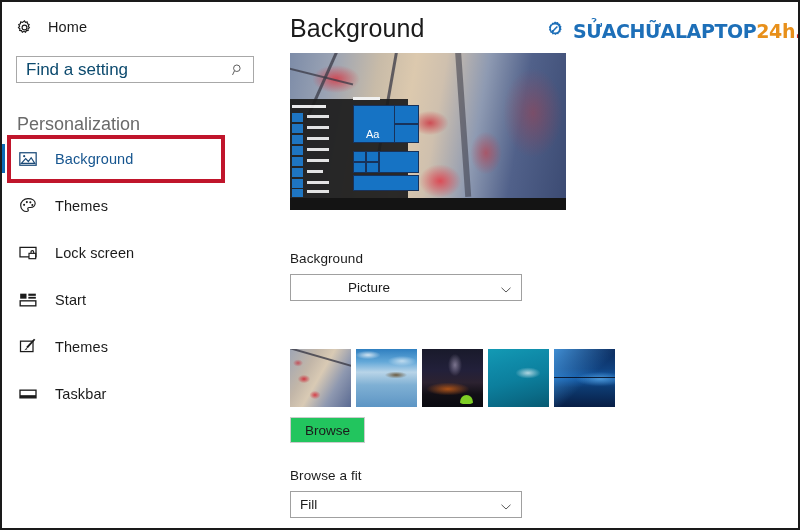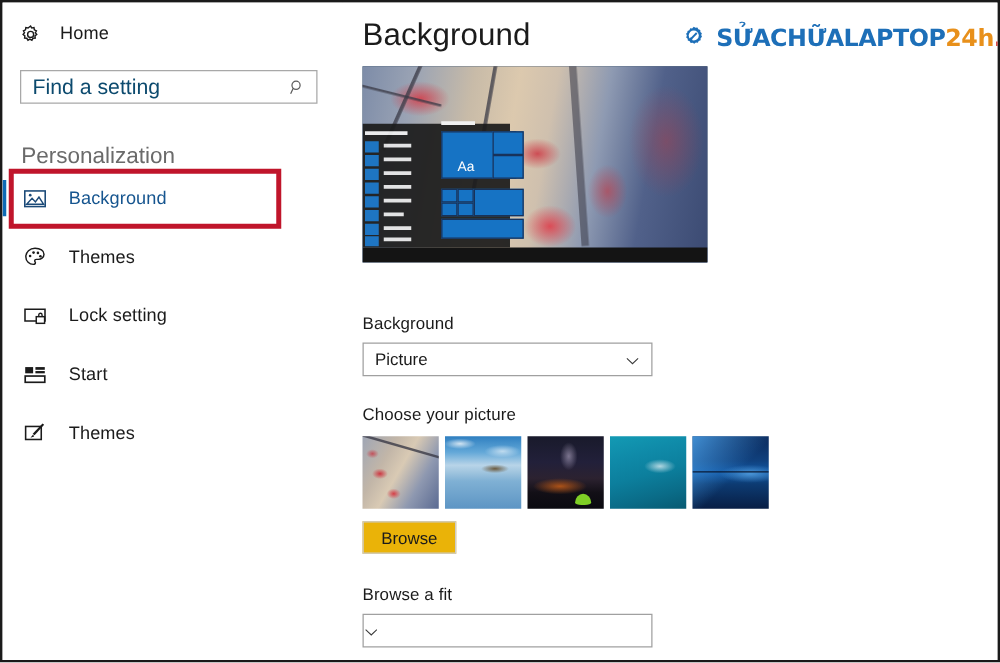--- a/index.html
+++ b/index.html
@@ -375,21 +375,21 @@
     position:absolute; left:0; top:28px; width:100%; height:1px;
     background: rgba(8,18,40,.9);
   }
 
   .browse-btn {
     position: absolute;
     left: 16px;
     top: 415px;
     width: 75px;
     height: 26px;
-    background: #eab308;
+    background: #22c55e;
     border: 1px solid #cccccc;
     box-sizing: border-box;
     font-size: 13.5px;
     color: #1b1b1b;
     display: flex;
     align-items: center;
     justify-content: center;
     cursor: default;
   }
 </style>
@@ -454,21 +454,21 @@
       </div>
 
       <div class="nav-item">
         <span class="nav-icon">
           <svg viewBox="0 0 24 24" width="20" height="20">
             <path d="M2.4 5.2h19.2v11.4H2.4z" fill="none" stroke="#1b1b1b" stroke-width="1.5"></path>
             <rect x="13.2" y="12.4" width="8" height="6.4" fill="#ffffff" stroke="#1b1b1b" stroke-width="1.4"></rect>
             <path d="M15.6 12.4v-1.7a1.6 1.6 0 013.2 0v1.7" fill="none" stroke="#1b1b1b" stroke-width="1.3"></path>
           </svg>
         </span>
-        <span class="nav-label">Lock setting</span>
+        <span class="nav-label">Lock screen</span>
       </div>
 
       <div class="nav-item">
         <span class="nav-icon">
           <svg viewBox="0 0 24 24" width="20" height="20">
             <rect x="2.6" y="4.4" width="7.6" height="6" fill="#1b1b1b"></rect>
             <rect x="12.4" y="4.4" width="9" height="2.6" fill="#1b1b1b"></rect>
             <rect x="12.4" y="8.2" width="9" height="2.2" fill="#1b1b1b"></rect>
             <rect x="2.6" y="13" width="18.8" height="6" fill="none" stroke="#1b1b1b" stroke-width="1.6"></rect>
           </svg>
@@ -480,20 +480,29 @@
         <span class="nav-icon">
           <svg viewBox="0 0 24 24" width="20" height="20">
             <rect x="3" y="5" width="15" height="12.5" fill="none" stroke="#1b1b1b" stroke-width="1.5"></rect>
             <path d="M20.8 3.4l-1.6-1.2-9.4 9.8 1.8 1.4z" fill="#1b1b1b"></path>
             <path d="M10.2 12.8l-2.6 3 3.6-1.2z" fill="#1b1b1b"></path>
           </svg>
         </span>
         <span class="nav-label">Themes</span>
       </div>
 
+      <div class="nav-item">
+        <span class="nav-icon">
+          <svg viewBox="0 0 24 24" width="20" height="20">
+            <rect x="2.4" y="7.4" width="19.2" height="9.2" fill="none" stroke="#1b1b1b" stroke-width="1.6"></rect>
+            <rect x="2.4" y="13.4" width="19.2" height="3.2" fill="#1b1b1b"></rect>
+          </svg>
+        </span>
+        <span class="nav-label">Taskbar</span>
+      </div>
 
     </div>
 
     <div class="annotation-box"></div>
   </div>
 
   <div class="main">
 
     <div class="page-title">Background</div>
 
@@ -550,42 +559,42 @@
         <div class="tile" style="left:0;top:57px;width:13px;height:11px;"></div>
         <div class="tile" style="left:13px;top:57px;width:13px;height:11px;"></div>
         <div class="tile" style="left:26px;top:46px;width:40px;height:22px;"></div>
         <div class="tile" style="left:0;top:70px;width:66px;height:16px;"></div>
       </div>
 
       <div class="preview-taskbar"></div>
     </div>
 
     <div class="field-label" style="left:16px; top:249px;">Background</div>
-    <div class="dropdown" style="left:16px; top:272px; width:232px;">
+    <div class="dropdown" style="left:16px; top:272px; width:232px;padding-left:48px;">
       <span class="dd-value">Picture</span>
       <span class="chevron">
         <svg viewBox="0 0 24 24" width="12" height="12">
           <path d="M3 7.5L12 16l9-8.5" fill="none" stroke="#3a3a3a" stroke-width="1.7"></path>
         </svg>
       </span>
     </div>
 
-    <div class="field-label" style="left:16px; top:322px;">Choose your picture</div>
     <div class="thumbs">
       <div class="thumb thumb-1"></div>
       <div class="thumb thumb-2"></div>
       <div class="thumb thumb-3"></div>
       <div class="thumb thumb-4"></div>
       <div class="thumb thumb-5"></div>
     </div>
 
     <div class="browse-btn">Browse</div>
 
     <div class="field-label" style="left:16px; top:466px;">Browse a fit</div>
     <div class="dropdown" style="left:16px; top:489px; width:232px;">
+      <span class="dd-value">Fill</span>
       <span class="chevron">
         <svg viewBox="0 0 24 24" width="12" height="12">
           <path d="M3 7.5L12 16l9-8.5" fill="none" stroke="#3a3a3a" stroke-width="1.7"></path>
         </svg>
       </span>
     </div>
 
   </div>
 </div>
 

